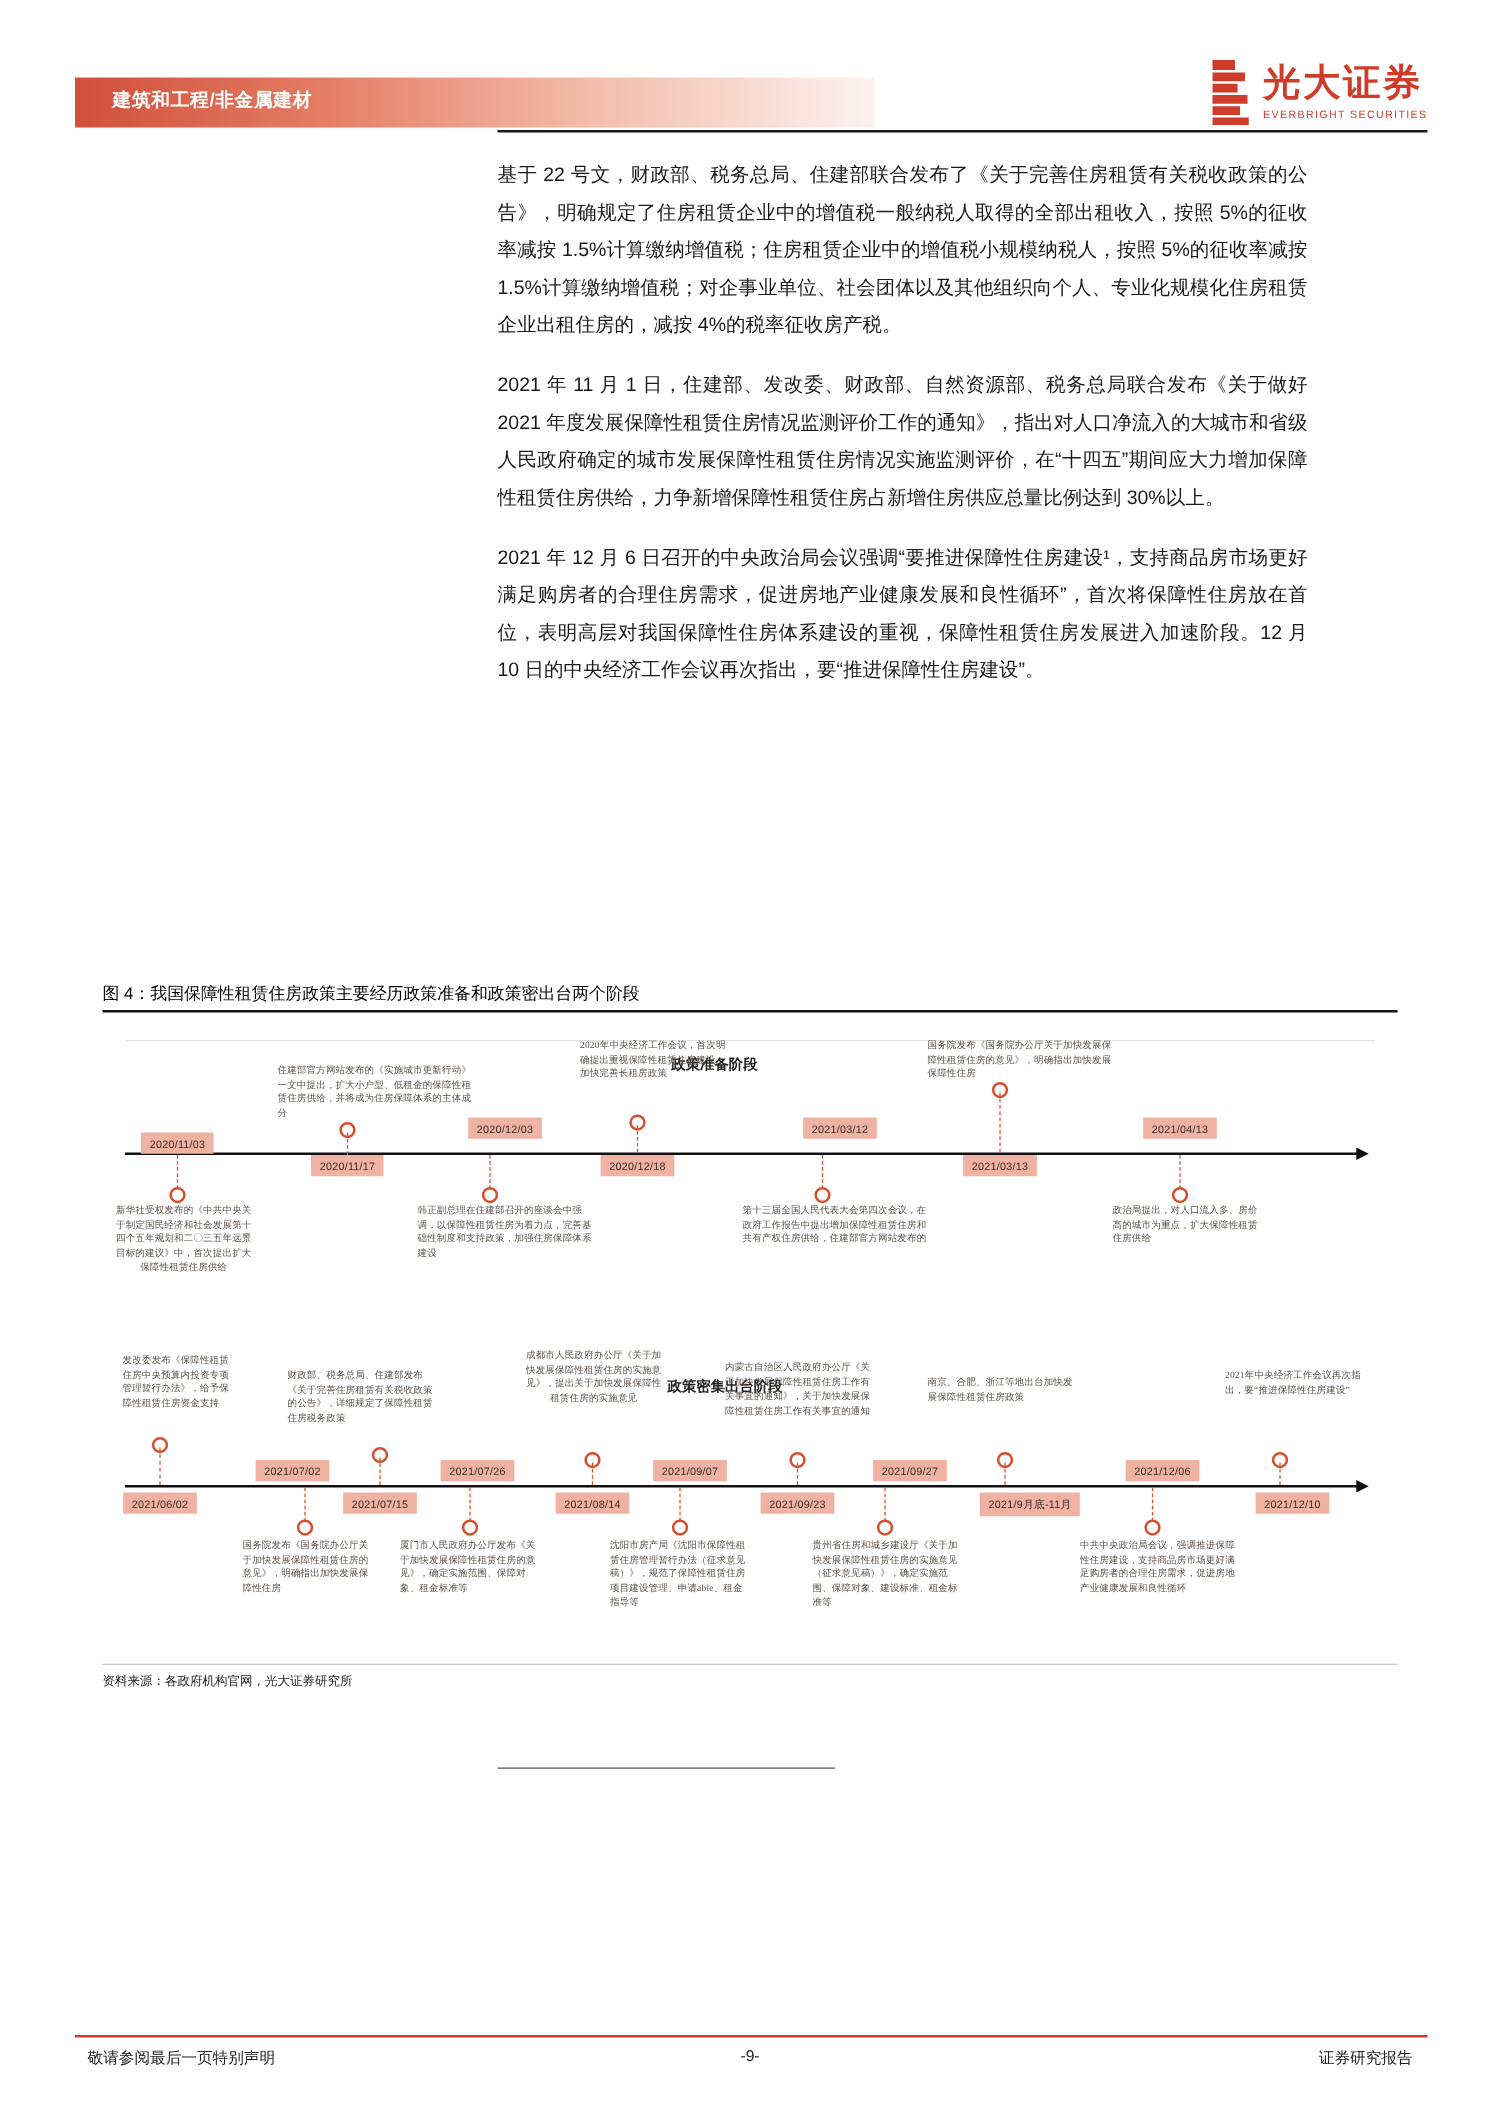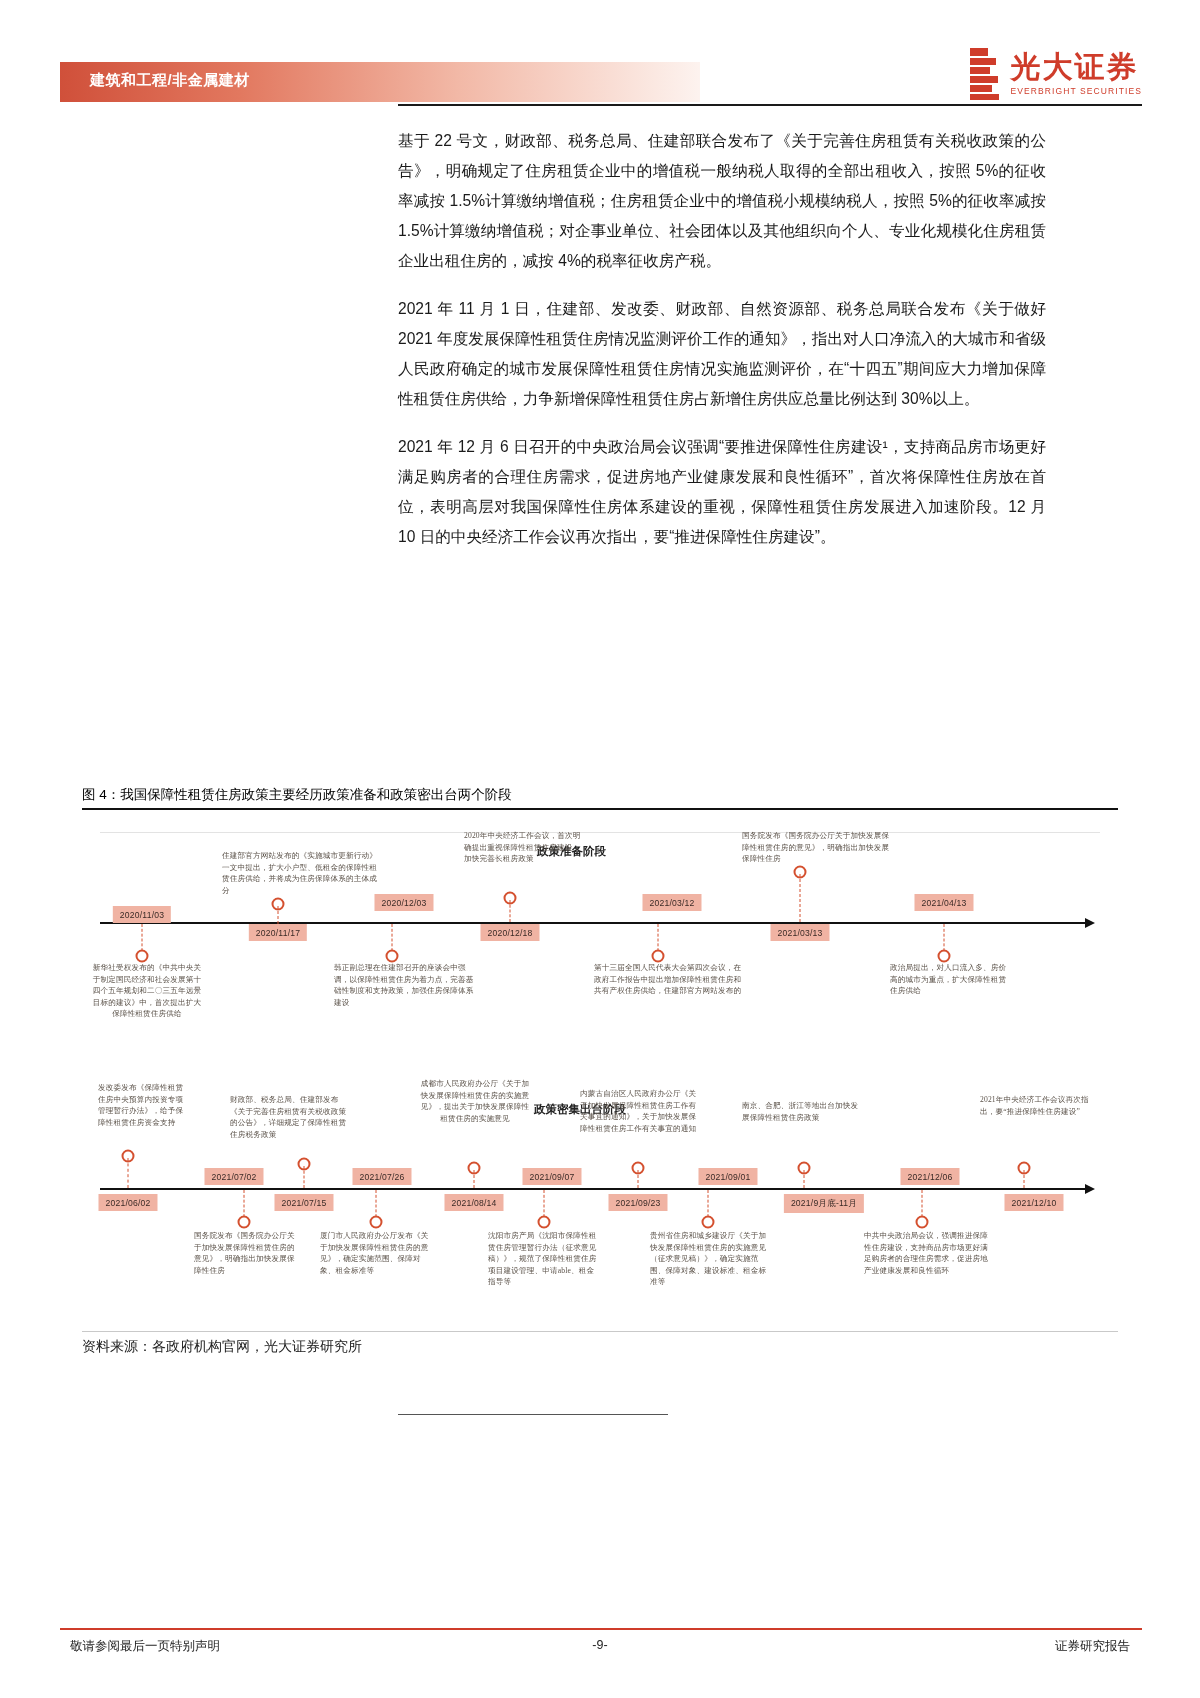--- a/index.html
+++ b/index.html
@@ -83,21 +83,21 @@
   .note{
     position:absolute;
     font-family:"Liberation Serif","DejaVu Serif",serif;
     font-size:7.6px;line-height:11.6px;color:#5a5148;
     letter-spacing:.15px;
   }
 
   .src{
     position:absolute;left:82px;top:1338px;
     font-family:"Liberation Sans","DejaVu Sans",sans-serif;
-    font-size:14px;color:#222;
+    font-size:10px;color:#222;
   }
   .src-rule{position:absolute;left:82px;top:1331px;width:1036px;height:1px;background:#c9c9c9;}
 
   
   .fn-rule{position:absolute;left:398px;top:1414px;width:270px;height:1px;background:#555;}
   .fn{
     position:absolute;left:398px;top:1424px;width:700px;
     font-family:"Liberation Sans","DejaVu Sans",sans-serif;
     font-size:11.5px;color:#222;line-height:18px;
   }
@@ -220,21 +220,21 @@
     <div class="pill" style="left:470px;top:356px;">2021/09/07</div>
 
     <div class="note" style="left:498px;top:276px;width:118px;">内蒙古自治区人民政府办公厅《关于加快发展保障性租赁住房工作有关事宜的通知》，关于加快发展保障性租赁住房工作有关事宜的通知</div>
     <div class="node" style="left:556px;top:356px;"></div>
     <div class="stem" style="left:556px;top:358px;height:18px;"></div>
     <div class="pill" style="left:556px;top:382px;">2021/09/23</div>
 
     <div class="note" style="left:568px;top:418px;width:118px;">贵州省住房和城乡建设厅《关于加快发展保障性租赁住房的实施意见（征求意见稿）》，确定实施范围、保障对象、建设标准、租金标准等</div>
     <div class="stem" style="left:626px;top:378px;height:32px;"></div>
     <div class="node" style="left:626px;top:410px;"></div>
-    <div class="pill" style="left:646px;top:356px;">2021/09/01</div>
+    <div class="pill" style="left:646px;top:356px;">2021/09/27</div>
 
     <div class="note" style="left:660px;top:288px;width:122px;">南京、合肥、浙江等地出台加快发展保障性租赁住房政策</div>
     <div class="node" style="left:722px;top:356px;"></div>
     <div class="stem" style="left:722px;top:358px;height:18px;"></div>
     <div class="pill" style="left:742px;top:382px;">2021/9月底-11月</div>
 
     <div class="note" style="left:782px;top:418px;width:124px;">中共中央政治局会议，强调推进保障性住房建设，支持商品房市场更好满足购房者的合理住房需求，促进房地产业健康发展和良性循环</div>
     <div class="stem" style="left:840px;top:378px;height:32px;"></div>
     <div class="node" style="left:840px;top:410px;"></div>
     <div class="pill" style="left:848px;top:356px;">2021/12/06</div>

